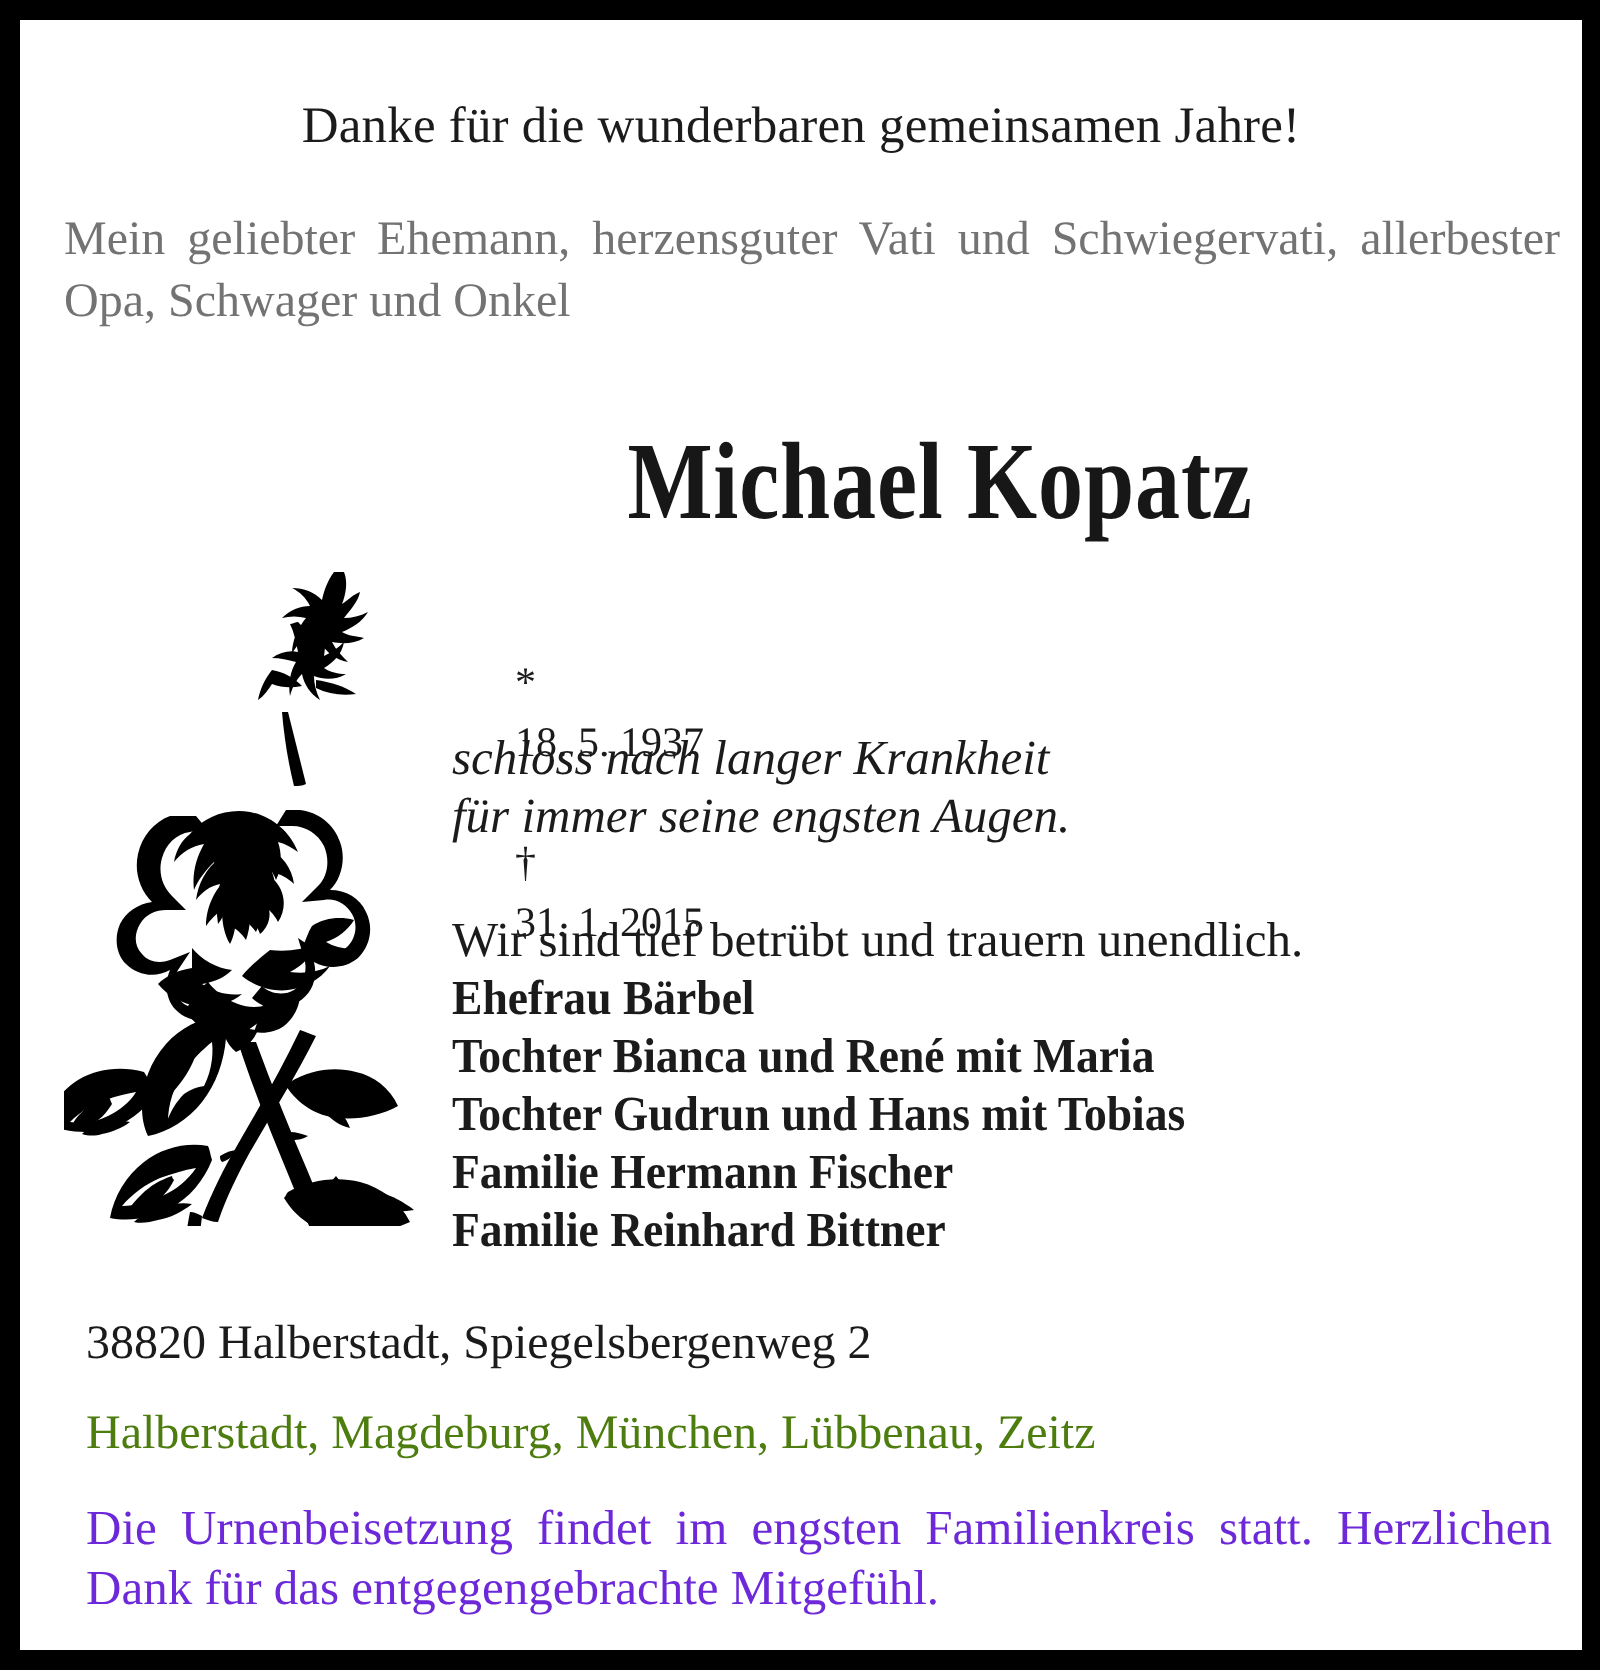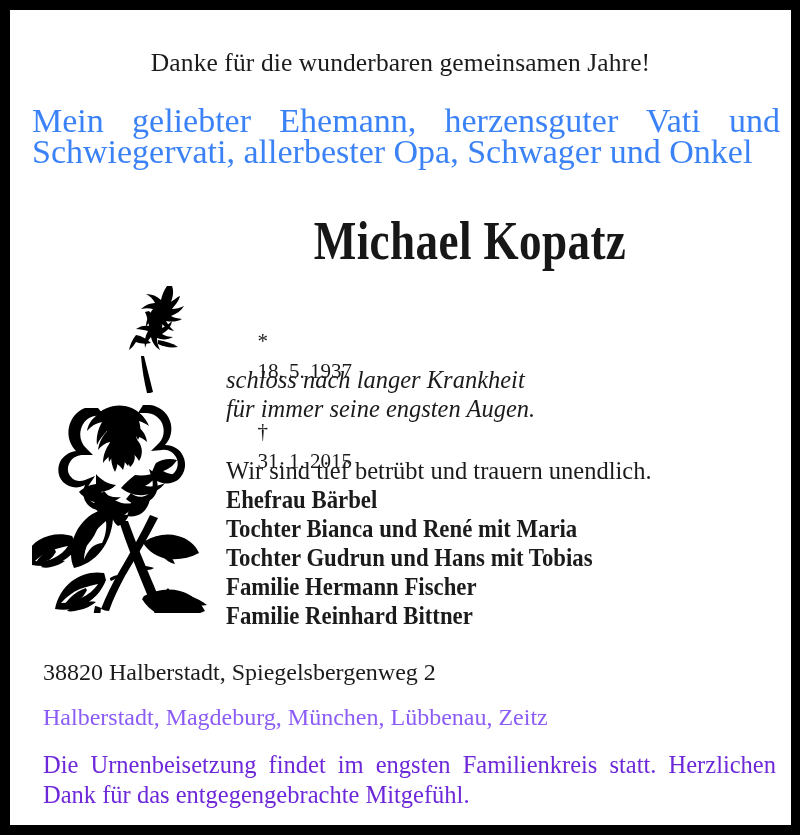--- a/index.html
+++ b/index.html
@@ -45,23 +45,23 @@
     line-height: 30px;
     color: #1b1b1b;
     letter-spacing: 0.1px;
   }
 
   .intro-para {
     position: absolute;
     left: 22px;
     top: 95px;
     width: 748px;
-    font-size: 34px;
+    font-size: 24px;
     line-height: 31px;
-    color: #3b82f6;
+    color: #737373;
     text-align: justify;
     text-align-last: left;
     hyphens: none;
   }
 
   .deceased-name {
     position: absolute;
     left: 180px;
     top: 200px;
     width: 560px;
@@ -123,21 +123,21 @@
     color: #1b1b1b;
     white-space: nowrap;
   }
 
   .cities-line {
     position: absolute;
     left: 33px;
     top: 693px;
     font-size: 24px;
     line-height: 29px;
-    color: #8b5cf6;
+    color: #4d7c0f;
     white-space: nowrap;
   }
 
   .closing-para {
     position: absolute;
     left: 33px;
     top: 740px;
     width: 733px;
     font-size: 24.5px;
     line-height: 30px;

